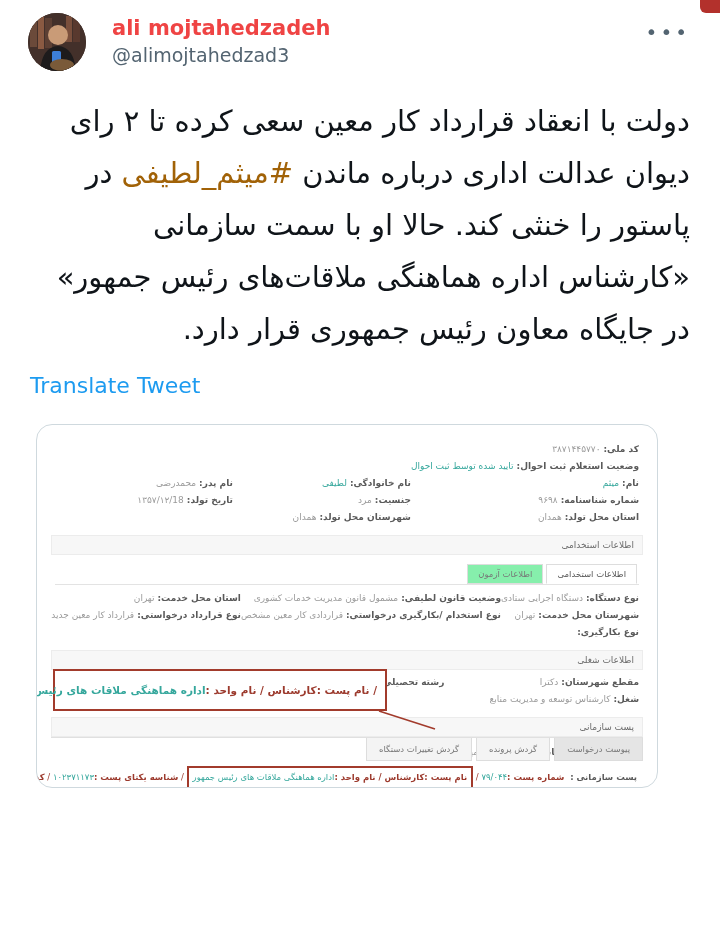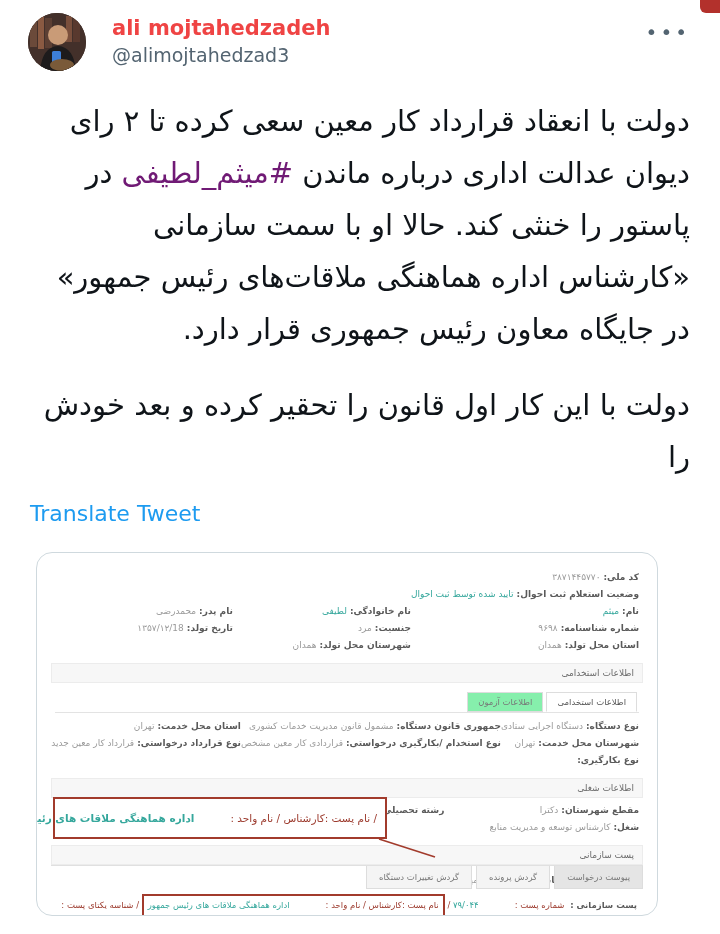--- a/index.html
+++ b/index.html
@@ -20,21 +20,21 @@
   .id-block{ margin-right:auto; margin-left:12px; padding-left:14px; padding-top:2px; }
   .display-name{ font-size:21px; font-weight:bold; color:#ef4444; line-height:27px; }
   .handle{ font-size:19px; color:#536471; line-height:26px; }
   .more-btn{ color:#536471; font-size:20px; letter-spacing:3px; padding:14px 2px 0 0;
     cursor:pointer; line-height:10px; }
 
   
   .tweet-text{ direction:rtl; text-align:right; padding:24px 30px 0 30px;
     font-size:29px; line-height:52px; color:#0f1419; }
   .tweet-text .para2{ margin-top:24px; }
-  .hashtag{ color:#701a75; text-decoration:none; cursor:pointer; }
+  .hashtag{ color:#a16207; text-decoration:none; cursor:pointer; }
   .translate{ padding:18px 30px 0 30px; font-size:22px; color:#1d9bf0; cursor:pointer; }
 
   
   .media-card{ position:relative; margin:26px 38px 0 36px; width:622px; height:364px;
     border:1px solid #cfd9de; border-radius:16px; background:#fff; overflow:hidden; cursor:pointer; }
   .form{ position:absolute; inset:0; padding:12px 14px 8px 14px; direction:rtl;
     font-size:9px; color:#999; }
   .cols{ display:flex; }
   .cols .fcol{ flex:1; }
   .field{ margin-bottom:6px; white-space:nowrap; line-height:11px; }
@@ -51,21 +51,21 @@
     margin-bottom:8px; }
   .tab{ font-size:8.5px; padding:4px 10px 4px 10px; border:1px solid #ddd; color:#777;
     cursor:pointer; }
   .tab.active{ background:#fff; border-bottom-color:#fff; color:#555; }
   .tab.inactive{ background:#86efac; }
 
   
   .org-row{ margin:2px 2px 7px 2px; white-space:nowrap; line-height:13px; }
   .post-line{ font-size:8.5px; }
   .maroon{ color:#9c3a2d; }
-  .maroon.b{ font-weight:normal;padding-left:36px; }
+  .maroon.b{ font-weight:bold; }
   .tealtxt{ color:#35a79c; }
   .boxed-seg{ border:2px solid #a23b2c; padding:3px 4px; display:inline-block; }
 
   
   .callout{ position:absolute; left:16px; top:244px; width:334px; height:42px;
     background:#fff; border:2px solid #a23b2c; z-index:3;
     display:flex; align-items:center; padding:0 8px; direction:rtl;
     font-size:10.5px; font-weight:bold; white-space:nowrap; }
   .connector{ position:absolute; left:336px; top:282px; z-index:2; }
 
@@ -103,21 +103,20 @@
       <div class="display-name">ali mojtahedzadeh</div>
       <div class="handle">@alimojtahedzad3</div>
     </div>
     <div class="more-btn">
       <span>•••</span>
     </div>
   </div>
 
   <div class="tweet-text">
     <p class="para1"><span>دولت با انعقاد قرارداد کار معین سعی کرده تا ۲ رای دیوان عدالت اداری درباره ماندن </span><a class="hashtag">#میثم_لطیفی</a><span> در پاستور را خنثی کند. حالا او با سمت سازمانی «کارشناس اداره هماهنگی ملاقات‌های رئیس جمهور» در جایگاه معاون رئیس جمهوری قرار دارد.</span></p>
-    <p class="para2">دولت با این کار اول قانون را تحقیر کرده و بعد خودش را</p>
   </div>
 
   <div class="translate">Translate Tweet</div>
 
   <div class="media-card">
     <div class="form">
 
       <div class="panel">
         <div class="cols">
           <div class="fcol">
@@ -145,21 +144,21 @@
           <div class="tab active">اطلاعات استخدامی</div>
           <div class="tab inactive">اطلاعات آزمون</div>
         </div>
         <div class="cols">
           <div class="fcol">
             <div class="field"><span class="flabel">نوع دستگاه:</span><span class="fvalue">دستگاه اجرایی ستادی</span></div>
             <div class="field"><span class="flabel">شهرستان محل خدمت:</span><span class="fvalue">تهران</span></div>
             <div class="field"><span class="flabel">نوع بکارگیری:</span><span class="fvalue"></span></div>
           </div>
           <div class="fcol">
-            <div class="field"><span class="flabel">جمهوری قانون دستگاه:</span><span class="fvalue">مشمول قانون مدیریت خدمات کشوری</span></div>
+            <div class="field"><span class="flabel">وضعیت قانون لطیفی:</span><span class="fvalue">مشمول قانون مدیریت خدمات کشوری</span></div>
             <div class="field"><span class="flabel">نوع استخدام /بکارگیری درخواستی:</span><span class="fvalue">قراردادی کار معین مشخص</span></div>
           </div>
           <div class="fcol">
             <div class="field"><span class="flabel">استان محل خدمت:</span><span class="fvalue">تهران</span></div>
             <div class="field"><span class="flabel">نوع قرارداد درخواستی:</span><span class="fvalue">قرارداد کار معین جدید</span></div>
           </div>
         </div>
       </div>
 
       <div class="sec-bar">اطلاعات شغلی</div>

